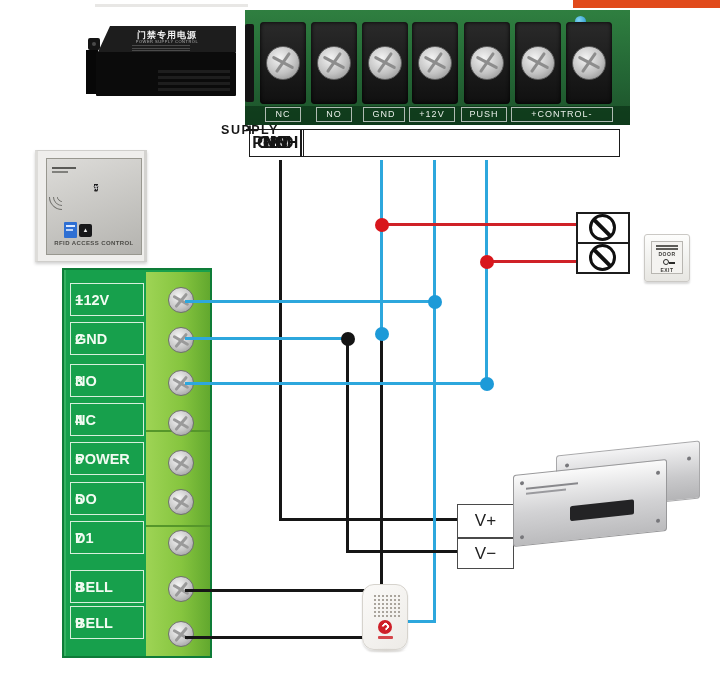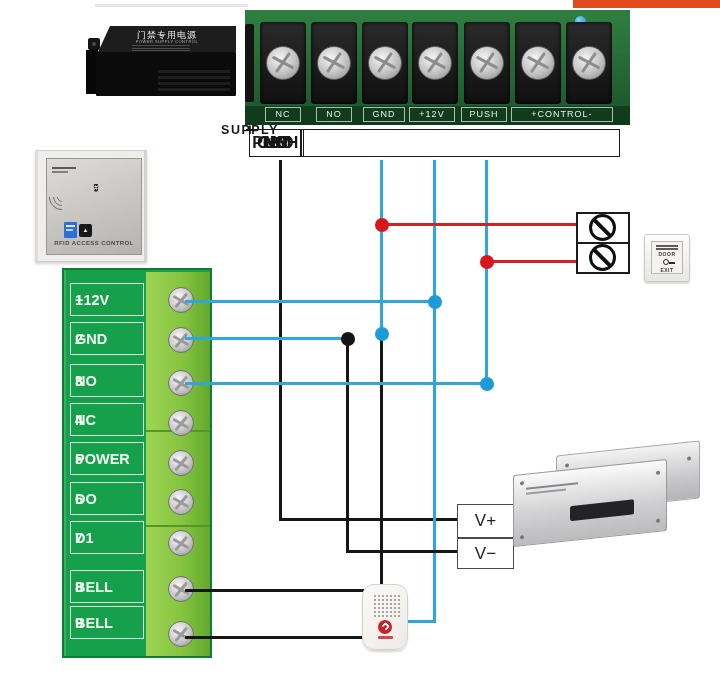--- a/index.html
+++ b/index.html
@@ -11,21 +11,21 @@
   .top-gray-line{left:95px;top:4px;width:153px;height:3px;background:#e8e7e5;}
   .top-orange-bar{left:573px;top:0;width:147px;height:8px;background:var(--orange);}
 
   
   .ps-side{left:86px;top:50px;width:12px;height:44px;background:#070707;}
   .ps-tab-l{left:88px;top:38px;width:12px;height:12px;background:#141414;border-radius:2px;}
   .ps-tab-r{left:222px;top:26px;width:14px;height:10px;background:#141414;border-radius:2px;}
   .ps-hole{width:4px;height:4px;border-radius:50%;background:#4a4a4a;left:4px;top:4px;}
   .ps-top{left:98px;top:26px;width:138px;height:26px;background:#1d1d1d;
           clip-path:polygon(12px 0,100% 0,100% 100%,0 100%);}
-  .ps-title{left:0;top:3px;width:100%;text-align:center;font-size:9px;font-weight:normal;
+  .ps-title{left:0;top:3px;width:100%;text-align:center;font-size:9px;font-weight:bold;
             color:#f2f2f2;letter-spacing:1px;}
   .ps-sub{left:0;top:13px;width:100%;text-align:center;font-size:4px;color:#b5b5b5;letter-spacing:.5px;}
   .ps-spec{height:1px;background:#4a4a4a;}
   .ps-front{left:96px;top:52px;width:140px;height:44px;background:#0b0b0b;border-radius:1px;}
   .ps-vent{left:62px;width:72px;height:2.5px;background:#1e1e1e;}
 
   
   .pcb{left:245px;top:10px;width:385px;height:115px;
        background:linear-gradient(180deg,#2f7f40,#236434 60%,#1c5129);overflow:hidden;}
   .pcb-sliver{left:0;top:14px;width:9px;height:78px;background:#131313;border-radius:2px;}

